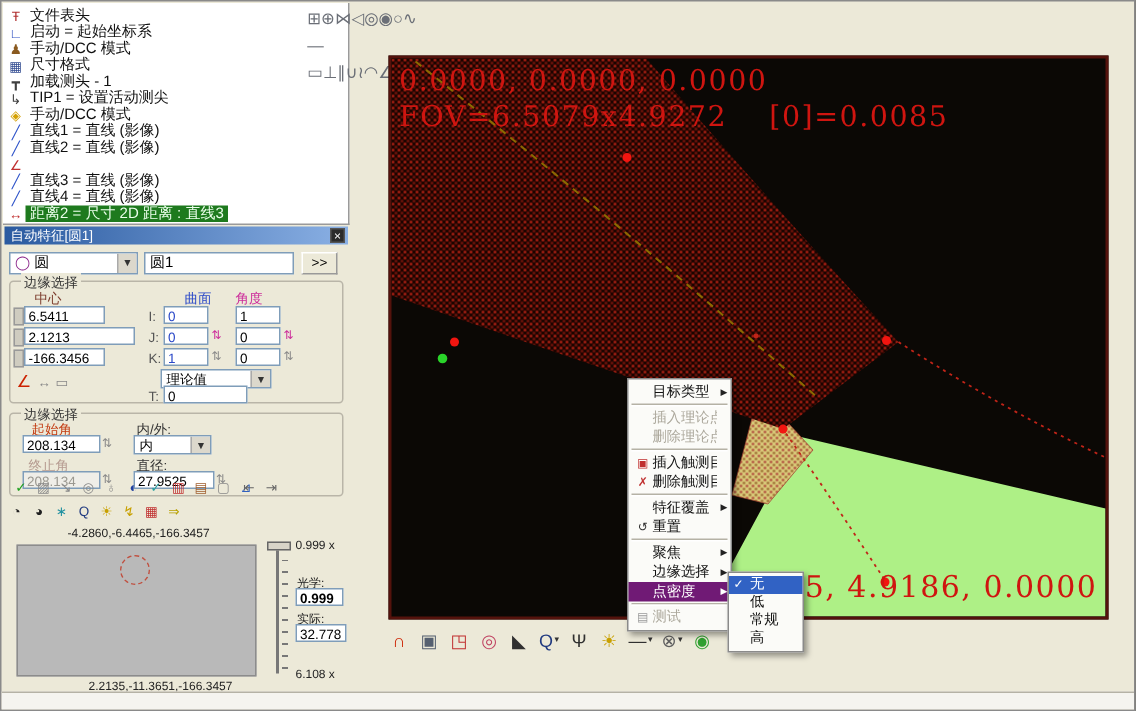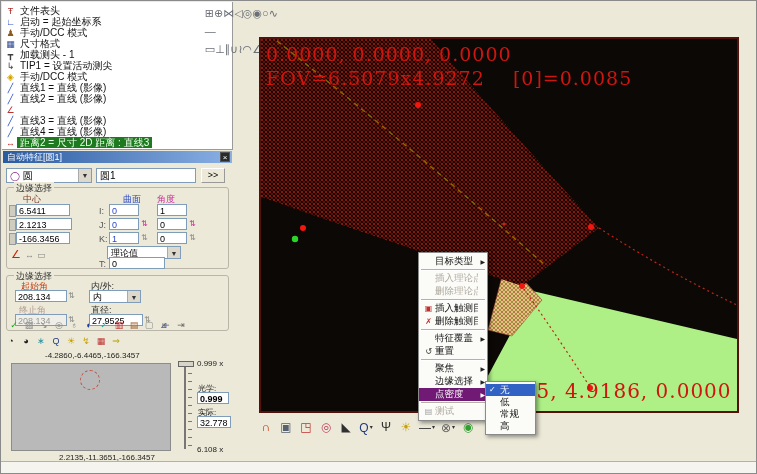--- a/index.html
+++ b/index.html
@@ -159,21 +159,21 @@
 
     <div class="group" style="top:36px;height:82px;">
       <span class="group-label">边缘选择</span>
       <span class="sl" style="left:16px;top:5px;color:#7a3a2a;">中心</span>
       <span class="sl blue" style="left:106px;top:5px;">曲面</span>
       <span class="sl pink" style="left:150px;top:5px;">角度</span>
 
       <span class="mini-sq" style="left:2px;top:17px;"></span>
       <div class="fld" style="left:9px;top:16px;width:54px;">6.5411</div>
       <span class="mini-sq" style="left:2px;top:31px;"></span>
-      <div class="fld" style="left:9px;top:30px;width:56px;">2.1213</div>
+      <div class="fld" style="left:9px;top:30px;width:74px;">2.1213</div>
       <span class="mini-sq" style="left:2px;top:45px;"></span>
       <div class="fld" style="left:9px;top:44px;width:54px;">-166.3456</div>
 
       <span class="sl" style="left:92px;top:18px;color:#555;">I:</span>
       <div class="fld blue" style="left:102px;top:16px;width:30px;">0</div>
       <div class="fld" style="left:150px;top:16px;width:30px;">1</div>
 
       <span class="sl" style="left:92px;top:32px;color:#555;">J:</span>
       <div class="fld blue" style="left:102px;top:30px;width:30px;">0</div>
       <span class="spin" style="left:134px;top:30px;">⇅</span>

